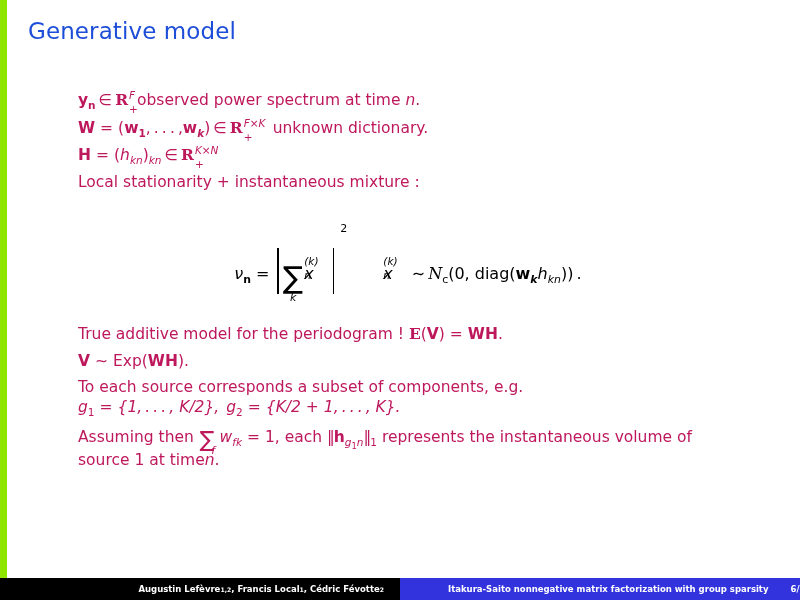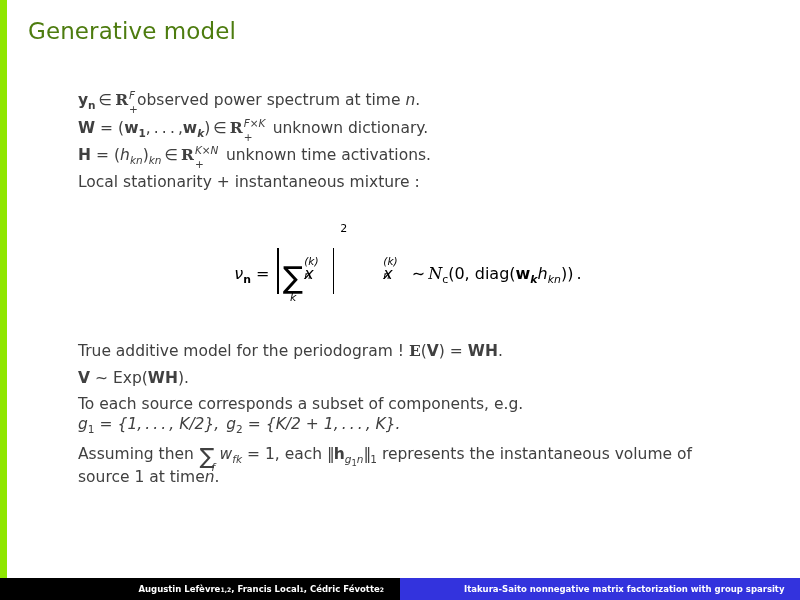--- a/index.html
+++ b/index.html
@@ -39,21 +39,21 @@
     letter-spacing: 0.1px;
     white-space: nowrap;
   }
   
   #body-block {
     position: absolute;
     left: 78px;
     top: 92px;
     width: 660px;
     font-size: 15.5px;
-    color: #404040;
+    color: #be185d;
     line-height: 1.0;
   }
   .line {
     margin: 0 0 11px 0;
     white-space: nowrap;
   }
   .para {
     margin: 0 0 9px 0;
     white-space: normal;
     line-height: 1.42;
@@ -208,65 +208,65 @@
     white-space: nowrap;
   }
   #footer-right {
     width: 400px;
     height: 22px;
     background: #3333dd;
     color: #ffffff;
     display: flex;
     align-items: center;
     box-sizing: border-box;
-    padding-left: 64px;
+    padding-left: 48px;
     font-size: 8.5px;
     font-weight: 700;
     white-space: nowrap;
   }
   #footer-pagenum {
     margin-left: 22px;
   }
   .fsup { font-size: 0.72em; vertical-align: super; font-style: normal; }
 </style>
 </head>
 <body>
 
 <div id="slide" style="background: rgb(255, 255, 255);">
 
   <div id="green-bar" style="background: rgb(142, 230, 0);"></div>
 
-  <div id="slide-title" style="color: #4d7c0f;">Generative model</div>
+  <div id="slide-title" style="color: #1d4ed8;">Generative model</div>
 
   <div id="body-block">
 
     <div class="line">
       <span class="mbf">y</span><sub class="upr mbf">n</sub><span class="op">∈</span><span class="bbb">R</span><span class="subsup"><span class="sup-part">F</span><span class="sub-part">+</span></span><span class="subsup-spacer" style="width:9px"></span><span>observed power spectrum at time</span>
       <span class="mit">n</span><span>.</span>
     </div>
 
     <div class="line">
       <span class="mbf">W</span><span class="opw">=</span><span>(</span><span class="mbf">w</span><sub class="upr mbf">1</sub><span>, . . . ,</span><span class="mbf">w</span><sub class="mbf">k</sub><span>)</span><span class="op">∈</span><span class="bbb">R</span><span class="subsup"><span class="sup-part">F×K</span><span class="sub-part">+</span></span><span class="subsup-spacer" style="width:30px"></span><span>unknown dictionary.</span>
     </div>
 
     <div class="line">
-      <span class="mbf">H</span><span class="opw">=</span><span>(</span><span class="mit">h</span><sub>kn</sub><span>)</span><sub>kn</sub><span class="op">∈</span><span class="bbb">R</span><span class="subsup"><span class="sup-part">K×N</span><span class="sub-part">+</span></span><span class="subsup-spacer" style="width:32px"></span><span>unknown time activations.</span>
+      <span class="mbf">H</span><span class="opw">=</span><span>(</span><span class="mit">h</span><sub>kn</sub><span>)</span><sub>kn</sub><span class="op">∈</span><span class="bbb">R</span><span class="subsup"><span class="sup-part">K×N</span><span class="sub-part">+</span></span><span class="subsup-spacer" style="width:32px"></span>
     </div>
 
     <div class="line" style="margin-bottom:16px">Local stationarity + instantaneous mixture :</div>
 
   </div>
 
   <div id="equation">
     <span class="eq-inner">
       <span class="mit">ν</span><sub class="upr mbf">n</sub><span class="opw">=</span><span class="absgrp"><span class="vbar"></span><span class="bigsum"><span>∑</span><span class="idx">k</span></span><span class="xkn"><span class="mit">x</span><span class="sp">(k)</span><span class="sb">n</span></span><span class="vbar"></span><span class="expo">2</span></span><span class="eq-spacer"></span><span class="xkn"><span class="mit">x</span><span class="sp">(k)</span><span class="sb">n</span></span><span class="op">∼</span><span class="cal">N</span><sub class="upr">c</sub><span>(0, diag(</span><span class="mbf">w</span><sub class="mbf">k</sub><span class="mit">h</span><sub>kn</sub><span>)) .</span>
     </span>
   </div>
 
-  <div id="body-block" style="top:343px">
+  <div id="body-block" style="top:326px">
 
     <div class="line">
       <span>True additive model for the periodogram !</span>
       <span class="bbb">E</span><span>(</span><span class="mbf">V</span><span>)</span><span class="opw">=</span><span class="mbf">WH</span><span>.</span>
     </div>
 
     <div class="line">
       <span class="mbf">V</span><span class="opw">∼</span><span>Exp(</span><span class="mbf">WH</span><span>).</span>
     </div>
 

